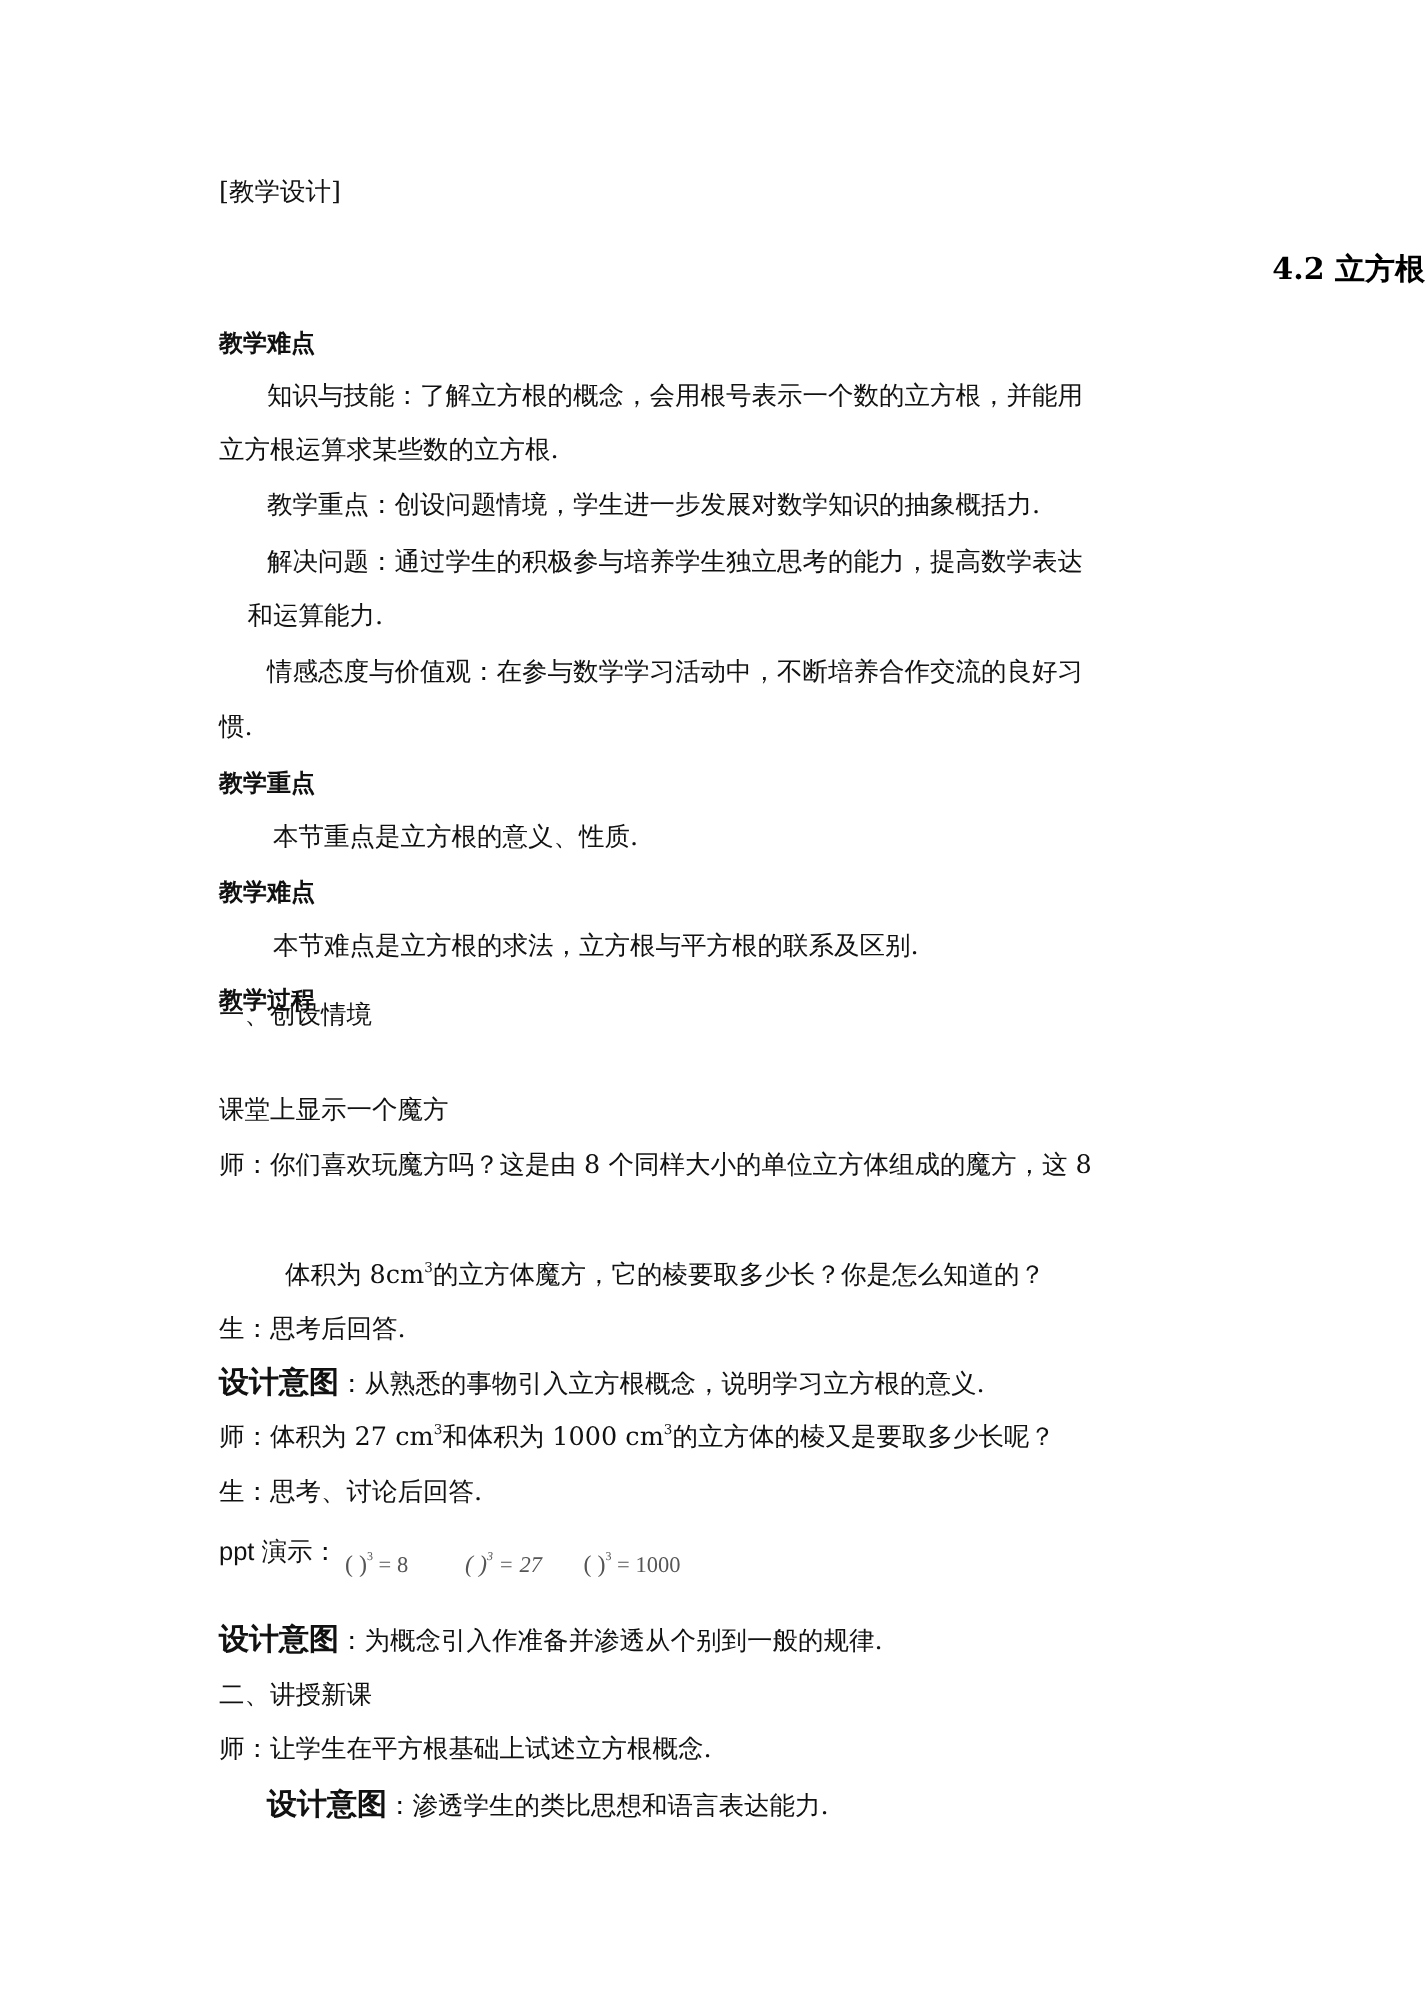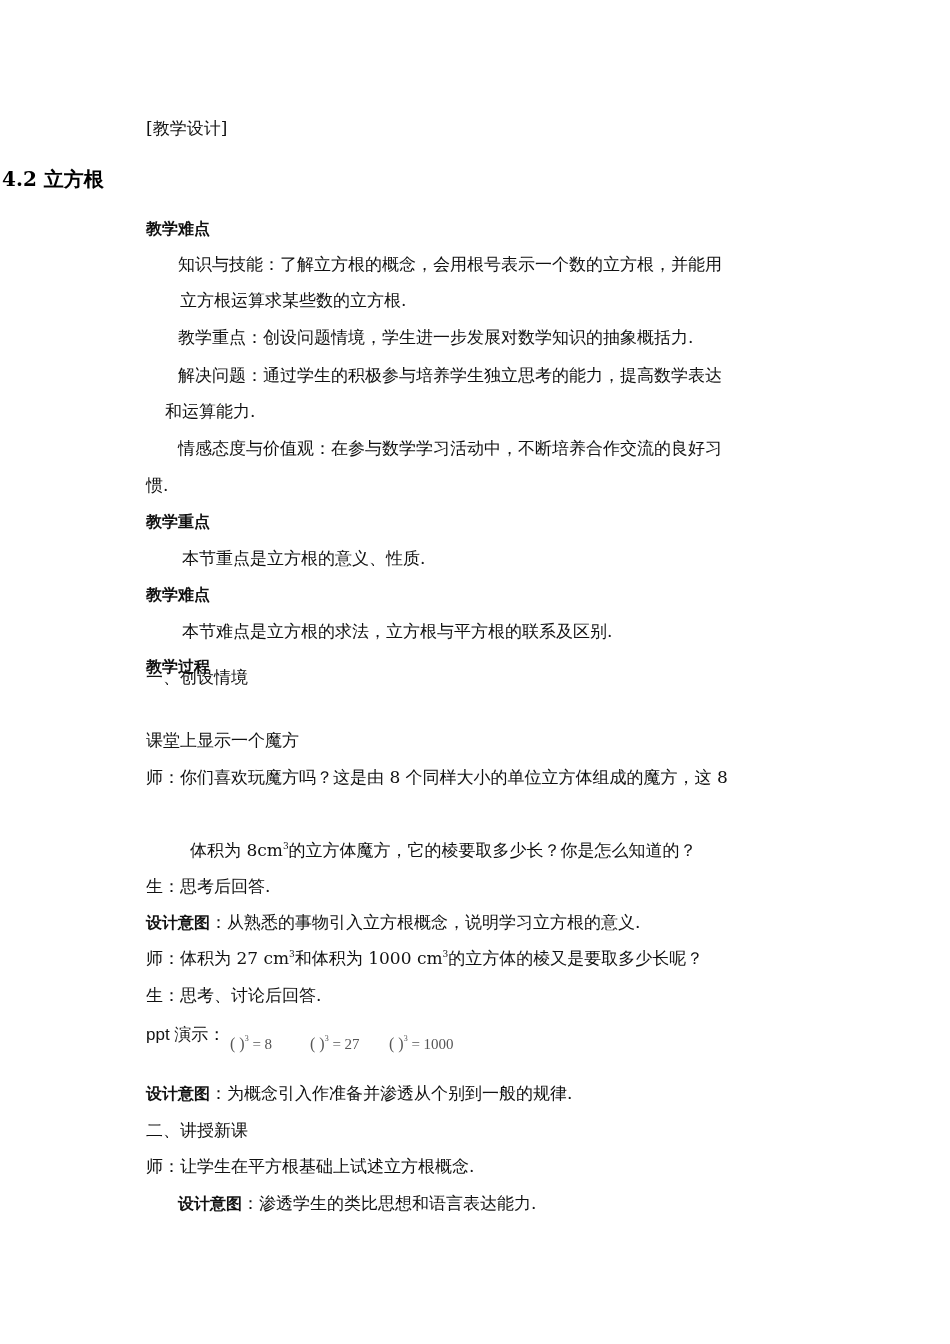--- a/index.html
+++ b/index.html
@@ -33,31 +33,31 @@
     .heading {
       font-family: "DejaVu Sans", "Liberation Sans", sans-serif;
       font-weight: bold;
       font-size: 16px;
       letter-spacing: 0px;
     }
     .title {
       position: absolute;
       left: 0; width: 950px;
       top: 166px;
-      text-align: left;
+      text-align: right;
       font-size: 20px;
       font-weight: bold;
       line-height: 26px;
-      padding-left: 2px;
+      padding-left: 20px;
       box-sizing: border-box;
     }
     .bold-label {
       font-family: Liberation Serif, serif;
       font-weight: bold;
-      font-size: 16px;
+      font-size: 20px;
     }
     sup {
       font-size: 9px;
       vertical-align: 7px;
       line-height: 0;
     }
     .eq {
       position: absolute;
       top: 1034px;
       font-family: "Liberation Serif", serif;
@@ -76,21 +76,21 @@
 <body>
 
 <div class="page">
 
   <div class="line" style="top:117px;">[教学设计]</div>
 
   <div class="title">4.2 立方根</div>
 
   <div class="line heading" style="top:218px;">教学难点</div>
   <div class="line indent" style="top:253px;">知识与技能：了解立方根的概念，会用根号表示一个数的立方根，并能用</div>
-  <div class="line" style="top:289px;margin-left:34px;">立方根运算求某些数的立方根.</div>
+  <div class="line" style="top:289px;">立方根运算求某些数的立方根.</div>
   <div class="line indent" style="top:326px;">教学重点：创设问题情境，学生进一步发展对数学知识的抽象概括力.</div>
   <div class="line indent" style="top:364px;">解决问题：通过学生的积极参与培养学生独立思考的能力，提高数学表达</div>
   <div class="line" style="top:400px;margin-left:19px;">和运算能力.</div>
   <div class="line indent" style="top:437px;">情感态度与价值观：在参与数学学习活动中，不断培养合作交流的良好习</div>
   <div class="line" style="top:474px;">惯.</div>
 
   <div class="line heading" style="top:511px;">教学重点</div>
   <div class="line indent2" style="top:547px;">本节重点是立方根的意义、性质.</div>
 
   <div class="line heading" style="top:584px;">教学难点</div>
@@ -109,21 +109,21 @@
   </div>
   <div class="line" style="top:947px;">
     <span>师：体积为 27 cm</span><sup>3</sup><span>和体积为 1000 cm</span><sup>3</sup><span>的立方体的棱又是要取多少长呢？</span>
   </div>
   <div class="line" style="top:984px;">生：思考、讨论后回答.</div>
 
   <div class="line ppt-label" style="top:1024px;">ppt 演示：</div>
   <div class="eq" style="left:230px;">
     <span class="paren">(    )</span><sup>3</sup> <span>= 8</span>
   </div>
-  <div class="eq" style="left:310px;">
+  <div class="eq" style="left:310px;font-style:italic;">
     <span class="paren">(    )</span><sup>3</sup> <span>= 27</span>
   </div>
   <div class="eq" style="left:389px;">
     <span class="paren">(    )</span><sup>3</sup> <span>= 1000</span>
   </div>
 
   <div class="line" style="top:1082px;">
     <span class="bold-label">设计意图</span><span>：为概念引入作准备并渗透从个别到一般的规律.</span>
   </div>
 

